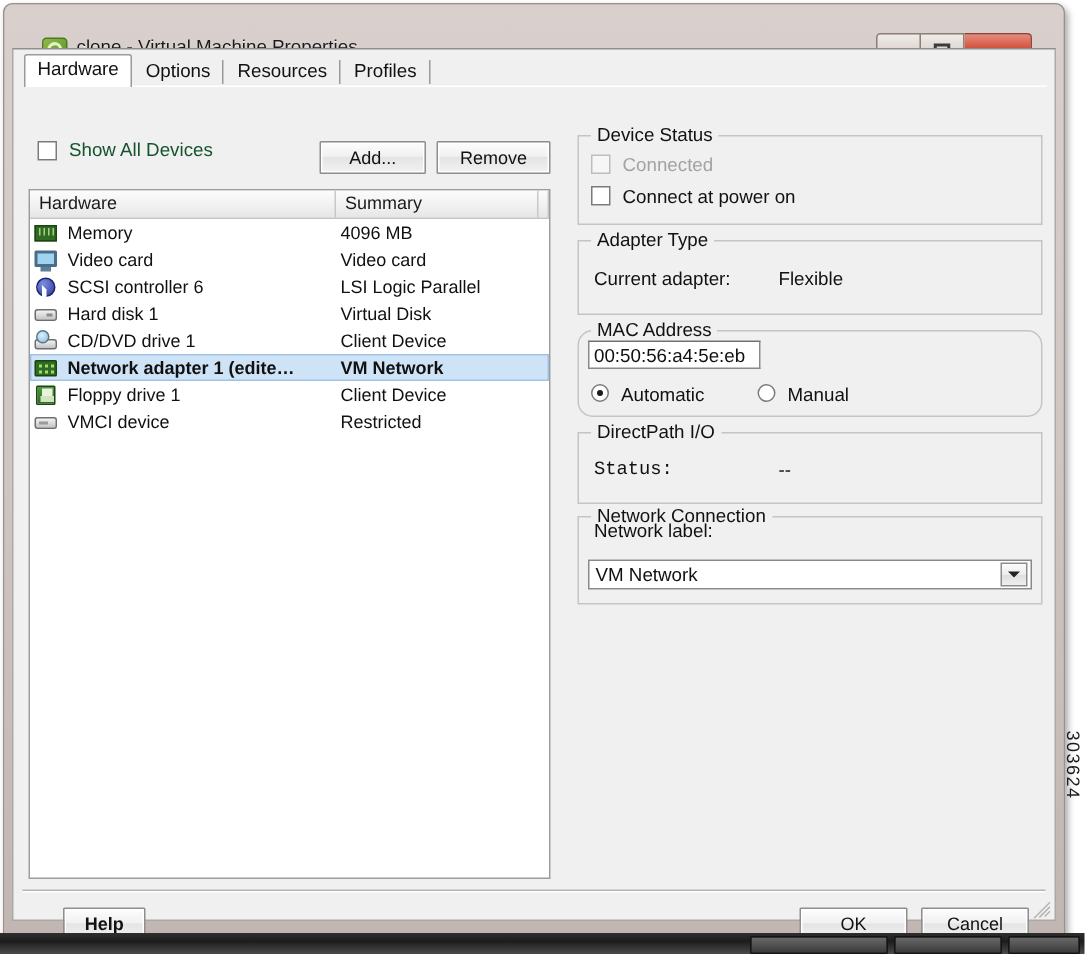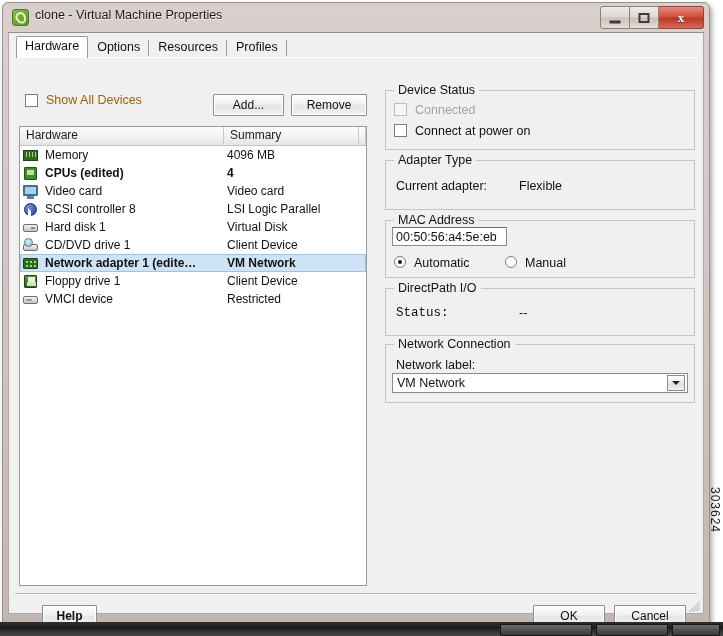--- a/index.html
+++ b/index.html
@@ -30,21 +30,21 @@
   
   #window {
     position: absolute;
     left: 2px; top: 2px;
     width: 708px; height: 624px;
     background: linear-gradient(180deg,#d9d0cd 0%, #cfc5c1 50%, #c2b6b2 100%);
     border: 1px solid #9b908c;
     border-radius: 6px 6px 3px 3px;
     box-shadow: 2px 3px 5px rgba(0,0,0,.35);
     box-sizing: border-box;
-    padding: 0;
+    padding: 16px;
   }
   #titlebar {
     position: relative;
     height: 29px;
     border-radius: 5px 5px 0 0;
   }
   #title-icon {
     position: absolute; left: 9px; top: 6px;
     width: 17px; height: 17px;
     border-radius: 3px;
@@ -140,21 +140,21 @@
     display:flex; align-items:center; gap:8px;
   }
   .chk {
     width: 13px; height: 13px;
     border: 1px solid #7b7b7b;
     background: #fff;
     box-sizing: border-box;
     flex: 0 0 auto;
   }
   .chk.disabled { border-color:#bdbdbd; background:#f6f6f6; }
-  #showall-row .lbl { font-size:12.5px; color:#a16207; }
+  #showall-row .lbl { font-size:12.5px; color:#14532d; }
 
   .btn {
     position:absolute;
     height: 22px;
     background: linear-gradient(180deg,#fdfdfd 0%, #f1f1f1 46%, #e4e4e4 50%, #f2f2f2 100%);
     border: 1px solid #8e8e8e;
     box-shadow: inset 0 0 0 1px #ffffff;
     font-size: 12px; color:#111;
     display:flex; align-items:center; justify-content:center;
     box-sizing:border-box;
@@ -258,21 +258,21 @@
   }
   .group > .legend {
     position:absolute; left:8px; top:-8px;
     background:#f0f0f0;
     padding:0 4px;
     font-size:12.5px; color:#111;
     white-space:nowrap;
   }
   #g-status  { left: 376px; top: 57px;  width: 310px; height: 60px; }
   #g-adapter { left: 376px; top: 127px; width: 310px; height: 50px; }
-  #g-mac     { left: 376px; top: 187px; width: 310px; height: 58px; }
+  #g-mac     { left: 376px; top: 187px; width: 310px; height: 58px; border-radius: 10px; }
   #g-dpio    { left: 376px; top: 255px; width: 310px; height: 48px; }
   #g-netconn { left: 376px; top: 311px; width: 310px; height: 59px; }
 
   .field-row { position:absolute; display:flex; align-items:flex-start; gap:8px; font-size:12.5px; color:#111; }
   .field-row.disabled .lbl { color:#a3a3a3; }
   .kv-key { position:absolute; font-size:12.5px; color:#111; }
   .kv-val { position:absolute; font-size:12.5px; color:#111; }
 
   .radio {
     width:12px; height:12px; border-radius:50%;
@@ -398,46 +398,37 @@
                 <i style="left:2px"></i>
                 <i style="left:5px"></i>
                 <i style="left:8px"></i>
                 <i style="left:11px"></i>
               </span>
           </span>
           <span class="r-name">Memory</span>
           <span class="r-sum">4096 MB</span>
         </div>
 
-        <div class="hw-row bold">
-          <span class="r-icon">
-            <span class="ic ic-cpu">
-                <i></i>
-              </span>
-          </span>
-          <span class="r-name">CPUs (edited)</span>
-          <span class="r-sum">4</span>
-        </div>
 
         <div class="hw-row">
           <span class="r-icon">
             <span class="ic ic-vid"></span>
               <span class="ic ic-vidbase"></span>
           </span>
           <span class="r-name">Video card</span>
           <span class="r-sum">Video card</span>
         </div>
 
         <div class="hw-row">
           <span class="r-icon">
             <span class="ic ic-scsi">
                 <i></i>
               </span>
           </span>
-          <span class="r-name">SCSI controller 8</span>
+          <span class="r-name">SCSI controller 6</span>
           <span class="r-sum">LSI Logic Parallel</span>
         </div>
 
         <div class="hw-row">
           <span class="r-icon">
             <span class="ic ic-hdd">
                 <i></i>
               </span>
           </span>
           <span class="r-name">Hard disk 1</span>
@@ -522,21 +513,21 @@
       <div id="mac-input">00:50:56:a4:5e:eb</div>
 
       <div class="group" id="g-dpio">
         <span class="legend">DirectPath I/O</span>
         <span class="kv-key" style="left:10px; top:17px;font-family:Liberation Mono, monospace;">Status:</span>
         <span class="kv-val" style="left:133px; top:17px;">--</span>
       </div>
 
       <div class="group" id="g-netconn">
         <span class="legend">Network Connection</span>
-        <span class="kv-key" style="left:10px; top:13px;">Network label:</span>
+        <span class="kv-key" style="left:10px; top:2px;">Network label:</span>
       </div>
       <div id="netlabel-combo">
         <span class="val">VM Network</span>
         <span class="arrow-btn">
             <i></i>
           </span>
       </div>
 
       <div id="sep"></div>
       <div class="btn" id="btn-help">Help</div>

